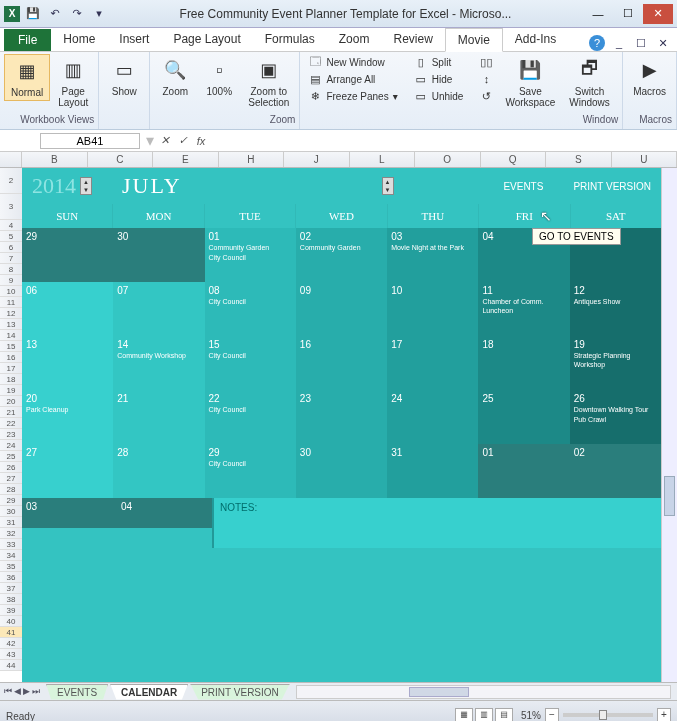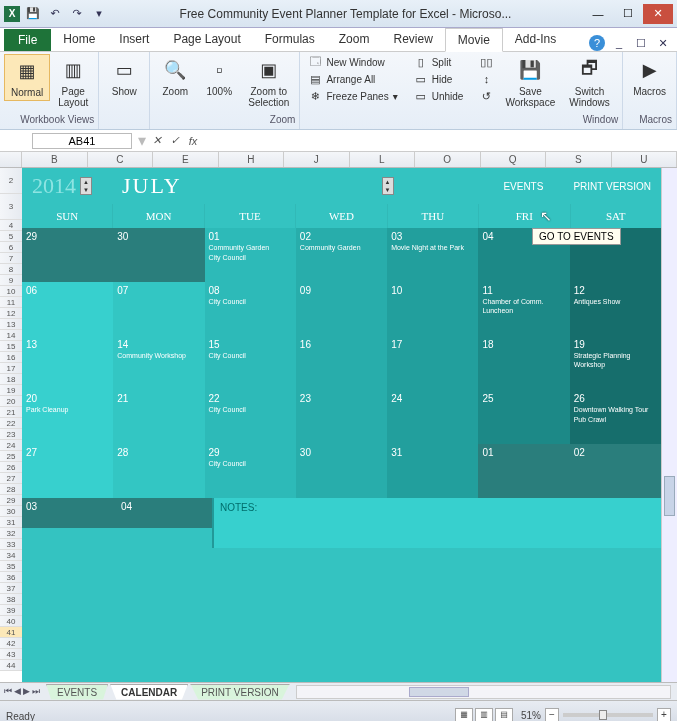--- a/index.html
+++ b/index.html
@@ -30,21 +30,21 @@
 .rgroup .ctrls { flex: 1; display: flex; align-items: flex-start; gap: 2px; }
 .rgroup .glabel { font-size: 10px; text-align: right; color: #556; padding-bottom: 2px; }
 .bigbtn { display: flex; flex-direction: column; align-items: center; padding: 2px 6px; cursor: pointer; font-size: 10px; color: #333; text-align: center; min-width: 42px; }
 .bigbtn.active { background: #fce8b8; border: 1px solid #e6b860; }
 .bigbtn .ic { width: 28px; height: 28px; display: flex; align-items: center; justify-content: center; font-size: 18px; margin-bottom: 2px; }
 .smalllist { display: flex; flex-direction: column; gap: 1px; }
 .smallbtn { display: flex; align-items: center; gap: 4px; font-size: 10px; color: #333; padding: 1px 4px; cursor: pointer; white-space: nowrap; }
 .smallbtn .ic { width: 14px; height: 14px; font-size: 11px; display: flex; align-items: center; justify-content: center; }
 
 
-.fbar { height: 22px; display: flex; align-items: center; border-bottom: 1px solid #ccc; background: #fff; }
+.fbar { height: 22px; display: flex; align-items: center; border-bottom: 1px solid #ccc; background: #fff; padding-left: 8px; }
 .fbar .namebox { width: 100px; border: 1px solid #bbb; margin: 0 4px 0 32px; font-size: 11px; padding: 1px 4px; text-align: center; background: #fff; }
 .fbar .fx-btn { width: 18px; text-align: center; font-size: 11px; font-style: italic; color: #555; cursor: pointer; }
 .fbar .fx-sep { color: #bbb; padding: 0 2px; }
 .fbar .formula { flex: 1; font-size: 11px; padding: 1px 4px; }
 
 
 .sheet { position: relative; height: 530px; background: #fff; overflow: hidden; }
 .colheads { display: flex; height: 16px; background: linear-gradient(#f4f6f9,#e6eaf0); border-bottom: 1px solid #bbb; font-size: 10px; color: #555; }
 .colheads .corner { width: 22px; border-right: 1px solid #ccc; }
 .colheads .ch { border-right: 1px solid #ccc; text-align: center; line-height: 15px; }

